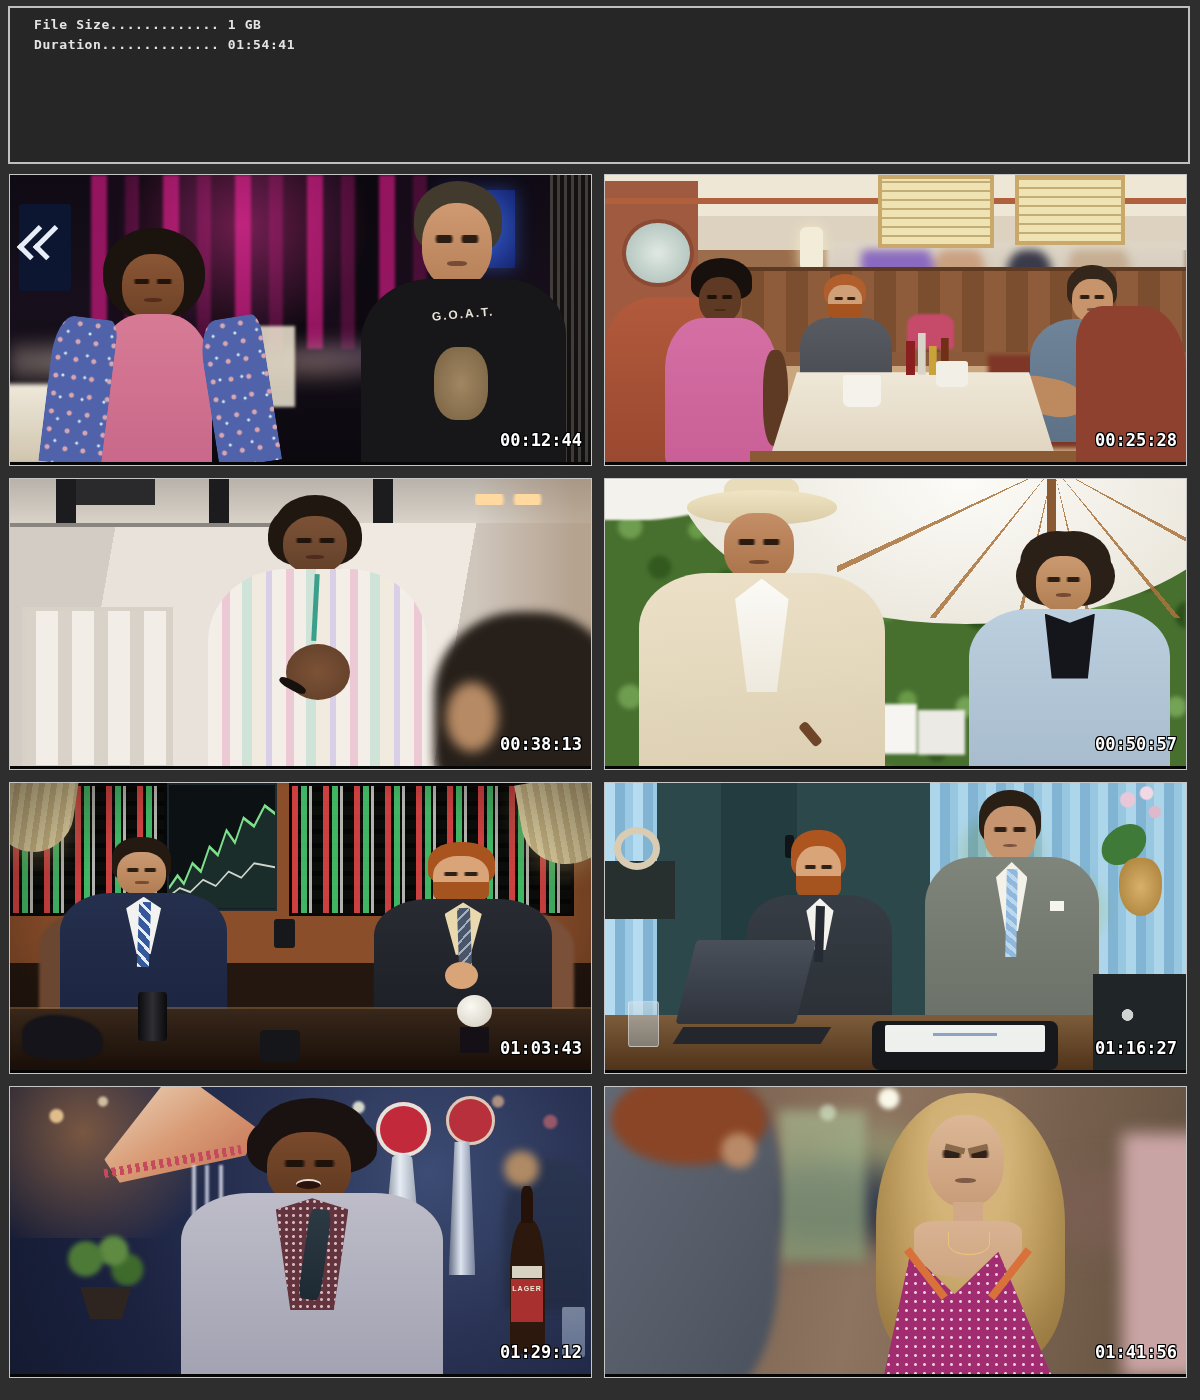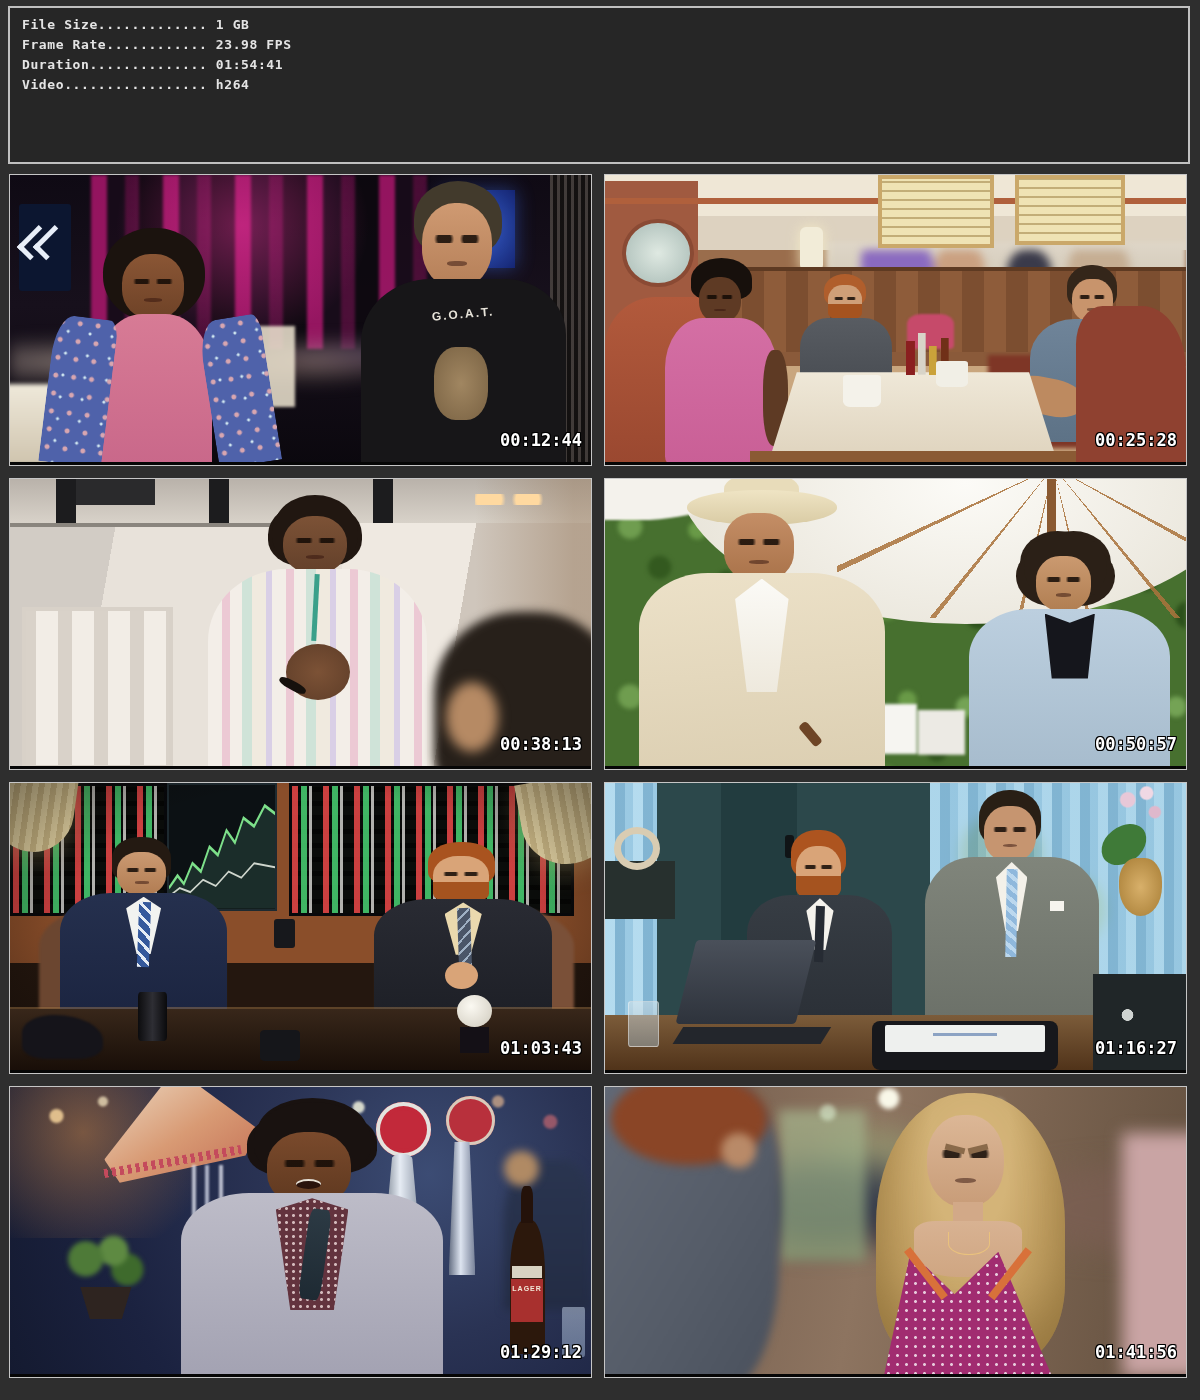--- a/index.html
+++ b/index.html
@@ -2,21 +2,21 @@
 <html style="--bg: #2e2e2e; --panel_bg: #262626; --panel_border: #c0c0c0; --panel_text: #e4e4e4; --thumb_border: #c6c6c6; --timestamp: #ffffff;"><head>
 <meta charset="utf-8">
 <style>
   html,body{margin:0;padding:0}
   body{width:1200px;height:1400px;background:var(--bg,#2e2e2e);font-family:"Liberation Sans",sans-serif;overflow:hidden}
   .sheet{position:relative;width:1200px;height:1400px}
 
   
   .info{position:absolute;left:8px;top:6px;width:1182px;height:158px;box-sizing:border-box;
         background:var(--panel_bg,#262626);border:2px solid var(--panel_border,#c0c0c0);
-        padding:7px 12px;overflow:hidden}
+        padding:7px 24px;overflow:hidden}
   .info .ln{font:bold 13px "DejaVu Sans Mono",monospace;color:var(--panel_text,#e4e4e4);
             line-height:20px;white-space:pre;letter-spacing:.6px}
   .wm{font:400 31px "Liberation Sans",sans-serif;color:#f8f8f8;line-height:26px;margin-top:0}
 
   
   .grid{position:absolute;left:9px;top:174px;width:1182px;display:grid;
         grid-template-columns:583px 583px;grid-auto-rows:292px;gap:12px}
   .shot{position:relative;margin:0;border:1px solid var(--thumb_border,#c6c6c6);background:#000;overflow:hidden}
   .shot::after{content:"";position:absolute;left:0;right:0;bottom:0;height:3px;background:#060606;z-index:8}
   .scene{position:absolute;inset:0;overflow:hidden}
@@ -357,23 +357,21 @@
   .s8-fghair{left:1%;top:-5%;width:27%;height:32%;background:#8a4526;border-radius:50%;filter:blur(5px)}
   .s8-fgear{left:20%;top:16%;width:6%;height:12%;background:#b98a68;border-radius:50%;filter:blur(4px)}
 </style>
 </head>
 <body>
 
 <div class="sheet">
 
   <div class="info">
     <div class="ln">File Size............. 1 GB</div>
-    <div class="ln">Frame Rate............ 23.98 FPS</div>
     <div class="ln">Duration.............. 01:54:41</div>
-    <div class="ln">Video................. h264</div>
   </div>
 
   <div class="grid">
 
     <figure class="shot">
       <div class="scene sc1">
         <div class="s1-tiles"></div>
         <div class="s1-glow"></div>
         <div class="s1-sign"></div>
         <div class="s1-screen"></div>

